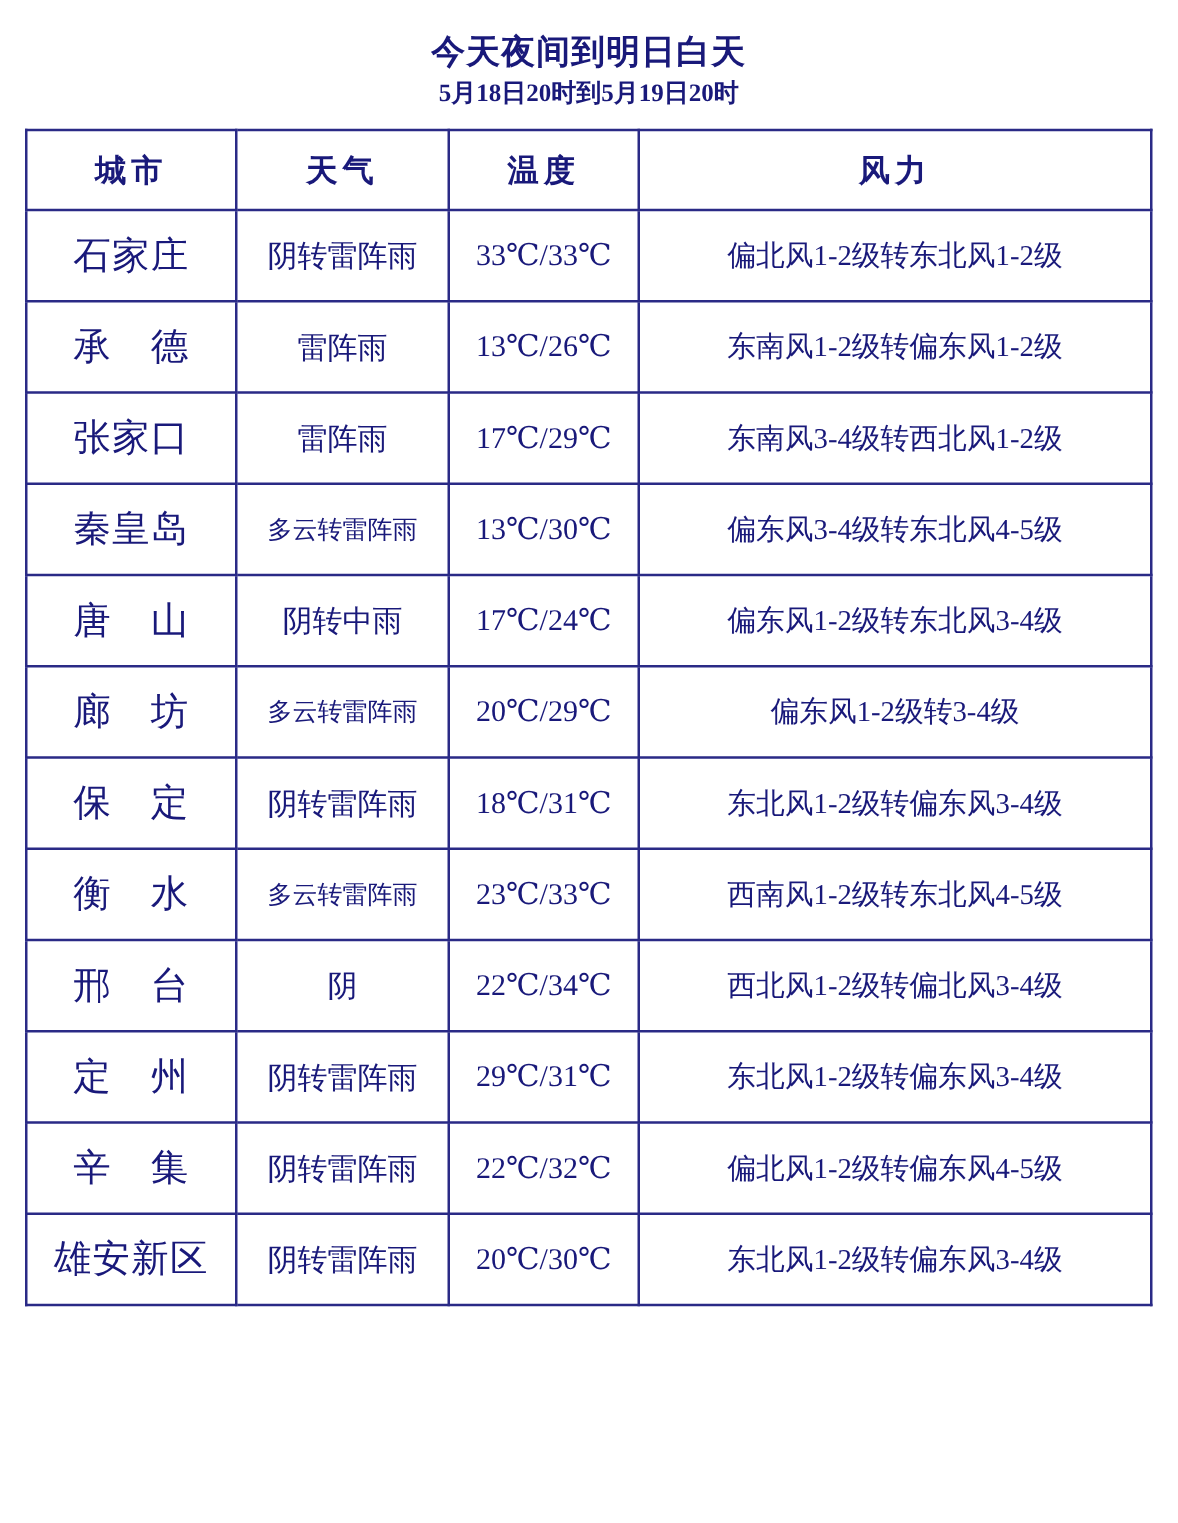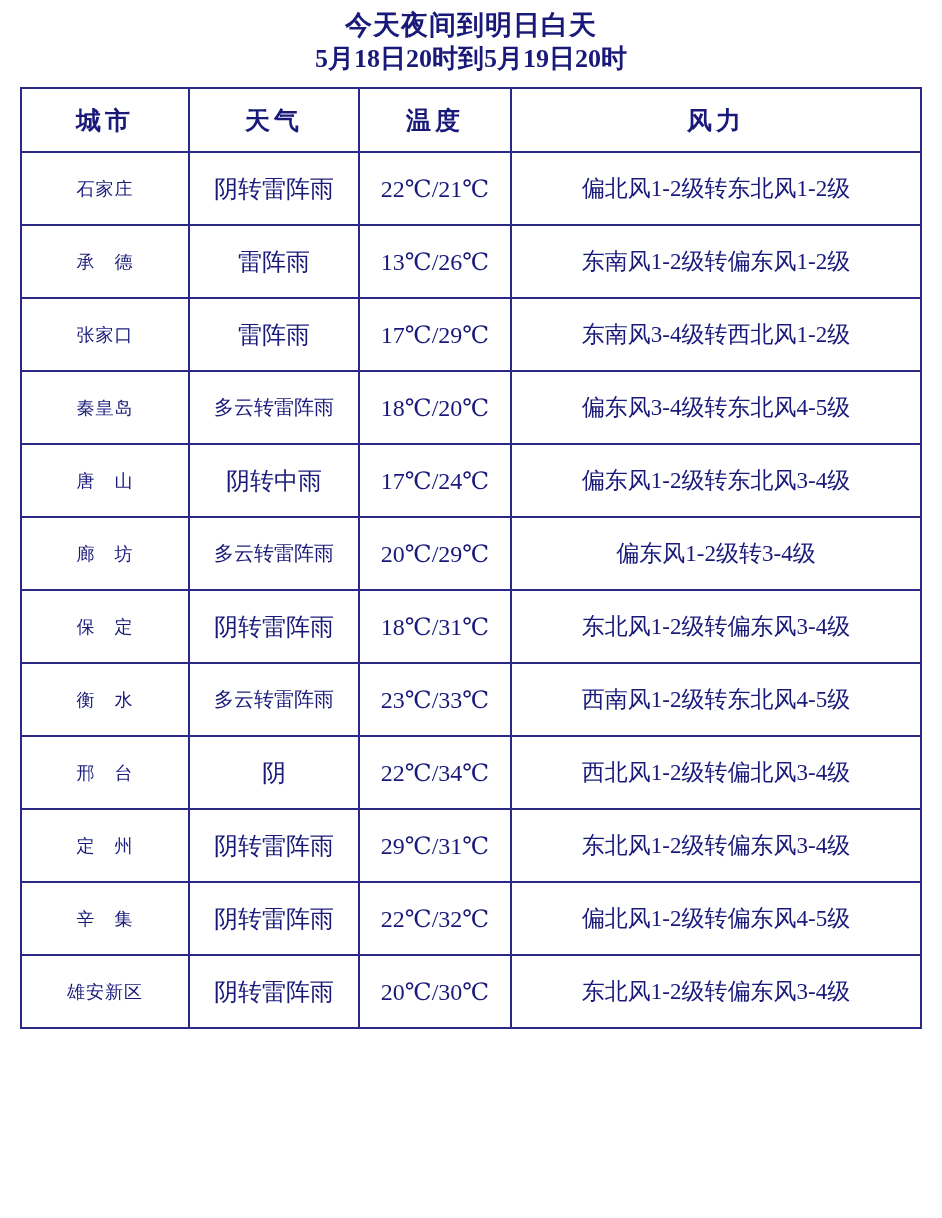--- a/index.html
+++ b/index.html
@@ -11,37 +11,37 @@
     width: 942px;
     height: 1218px;
     font-family: "Liberation Serif", "DejaVu Serif", serif;
     color: #1a1a6e;
     overflow: hidden;
   }
   .page {
     width: 942px;
     height: 1016px;
     box-sizing: border-box;
-    padding: 0;
+    padding: 16px;
     position: relative;
     border-radius: 11px;
   }
   .title-block {
     text-align: center;
     padding-top: 8px;
   }
   .title-line {
     font-size: 27px;
     font-weight: bold;
     color: #19197a;
     line-height: 34px;
     letter-spacing: 1px;
   }
   .title-line.second {
-    font-size: 26px;
+    font-size: 20px;
     letter-spacing: 0px;
   }
   table.wx {
     border-collapse: collapse;
     margin: 11px auto 16px auto;
     width: 900px;
     table-layout: fixed;
   }
   table.wx td, table.wx th {
     border: 2px solid #2a2a86;
@@ -60,21 +60,21 @@
     height: 71px;
     font-size: 24px;
     font-weight: normal;
   }
   col.c-city { width: 168px; }
   col.c-weather { width: 170px; }
   col.c-temp { width: 152px; }
   col.c-wind { width: 410px; }
 
   td.city {
-    font-size: 18px;
+    font-size: 30px;
     letter-spacing: 1px;
   }
   td.weather {
     font-size: 24px;
   }
   td.weather.small {
     font-size: 20px;
   }
   td.temp {
     color: #e8251b;
@@ -107,39 +107,39 @@
         <th>城市</th>
         <th>天气</th>
         <th>温度</th>
         <th>风力</th>
       </tr>
     </thead>
     <tbody id="tbody">
         <tr>
           <td class="city">石家庄</td>
           <td class="weather">阴转雷阵雨</td>
-          <td class="temp">22℃/21℃</td>
+          <td class="temp">33℃/33℃</td>
           <td class="wind">偏北风1-2级转东北风1-2级</td>
         </tr>
         <tr>
           <td class="city">承　德</td>
           <td class="weather">雷阵雨</td>
           <td class="temp">13℃/26℃</td>
           <td class="wind">东南风1-2级转偏东风1-2级</td>
         </tr>
         <tr>
           <td class="city">张家口</td>
           <td class="weather">雷阵雨</td>
           <td class="temp">17℃/29℃</td>
           <td class="wind">东南风3-4级转西北风1-2级</td>
         </tr>
         <tr>
           <td class="city">秦皇岛</td>
           <td class="weather small">多云转雷阵雨</td>
-          <td class="temp">18℃/20℃</td>
+          <td class="temp">13℃/30℃</td>
           <td class="wind">偏东风3-4级转东北风4-5级</td>
         </tr>
         <tr>
           <td class="city">唐　山</td>
           <td class="weather">阴转中雨</td>
           <td class="temp">17℃/24℃</td>
           <td class="wind">偏东风1-2级转东北风3-4级</td>
         </tr>
         <tr>
           <td class="city">廊　坊</td>

